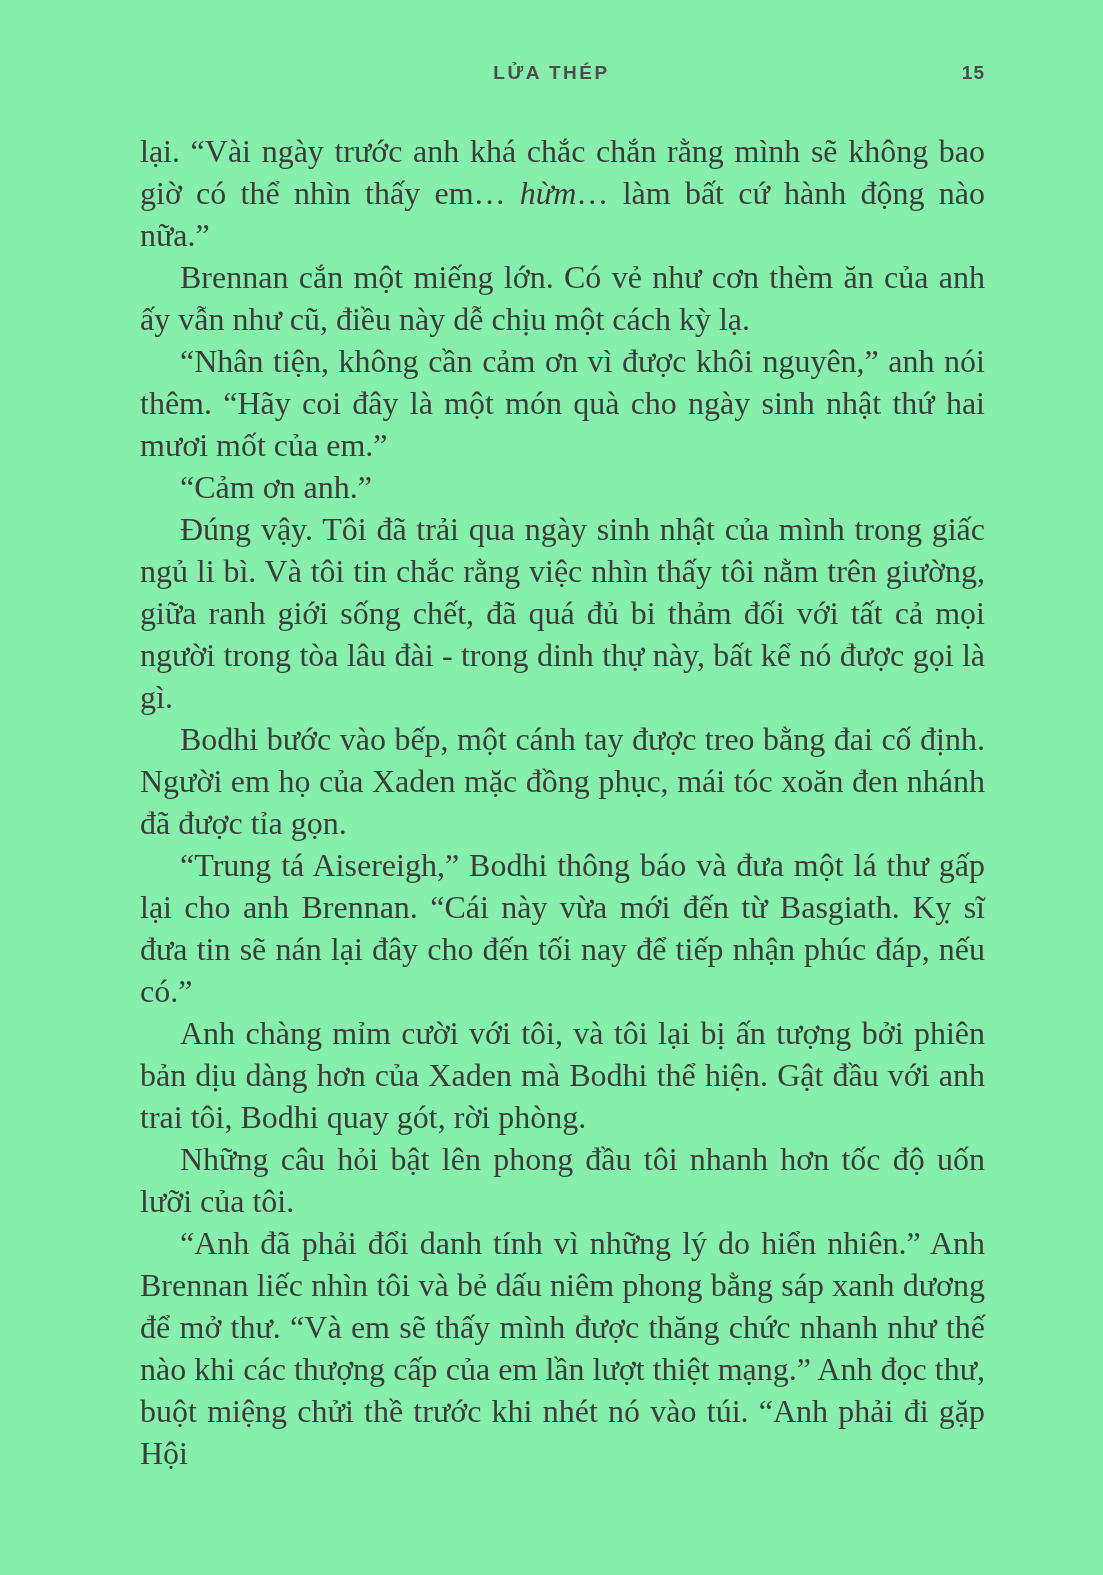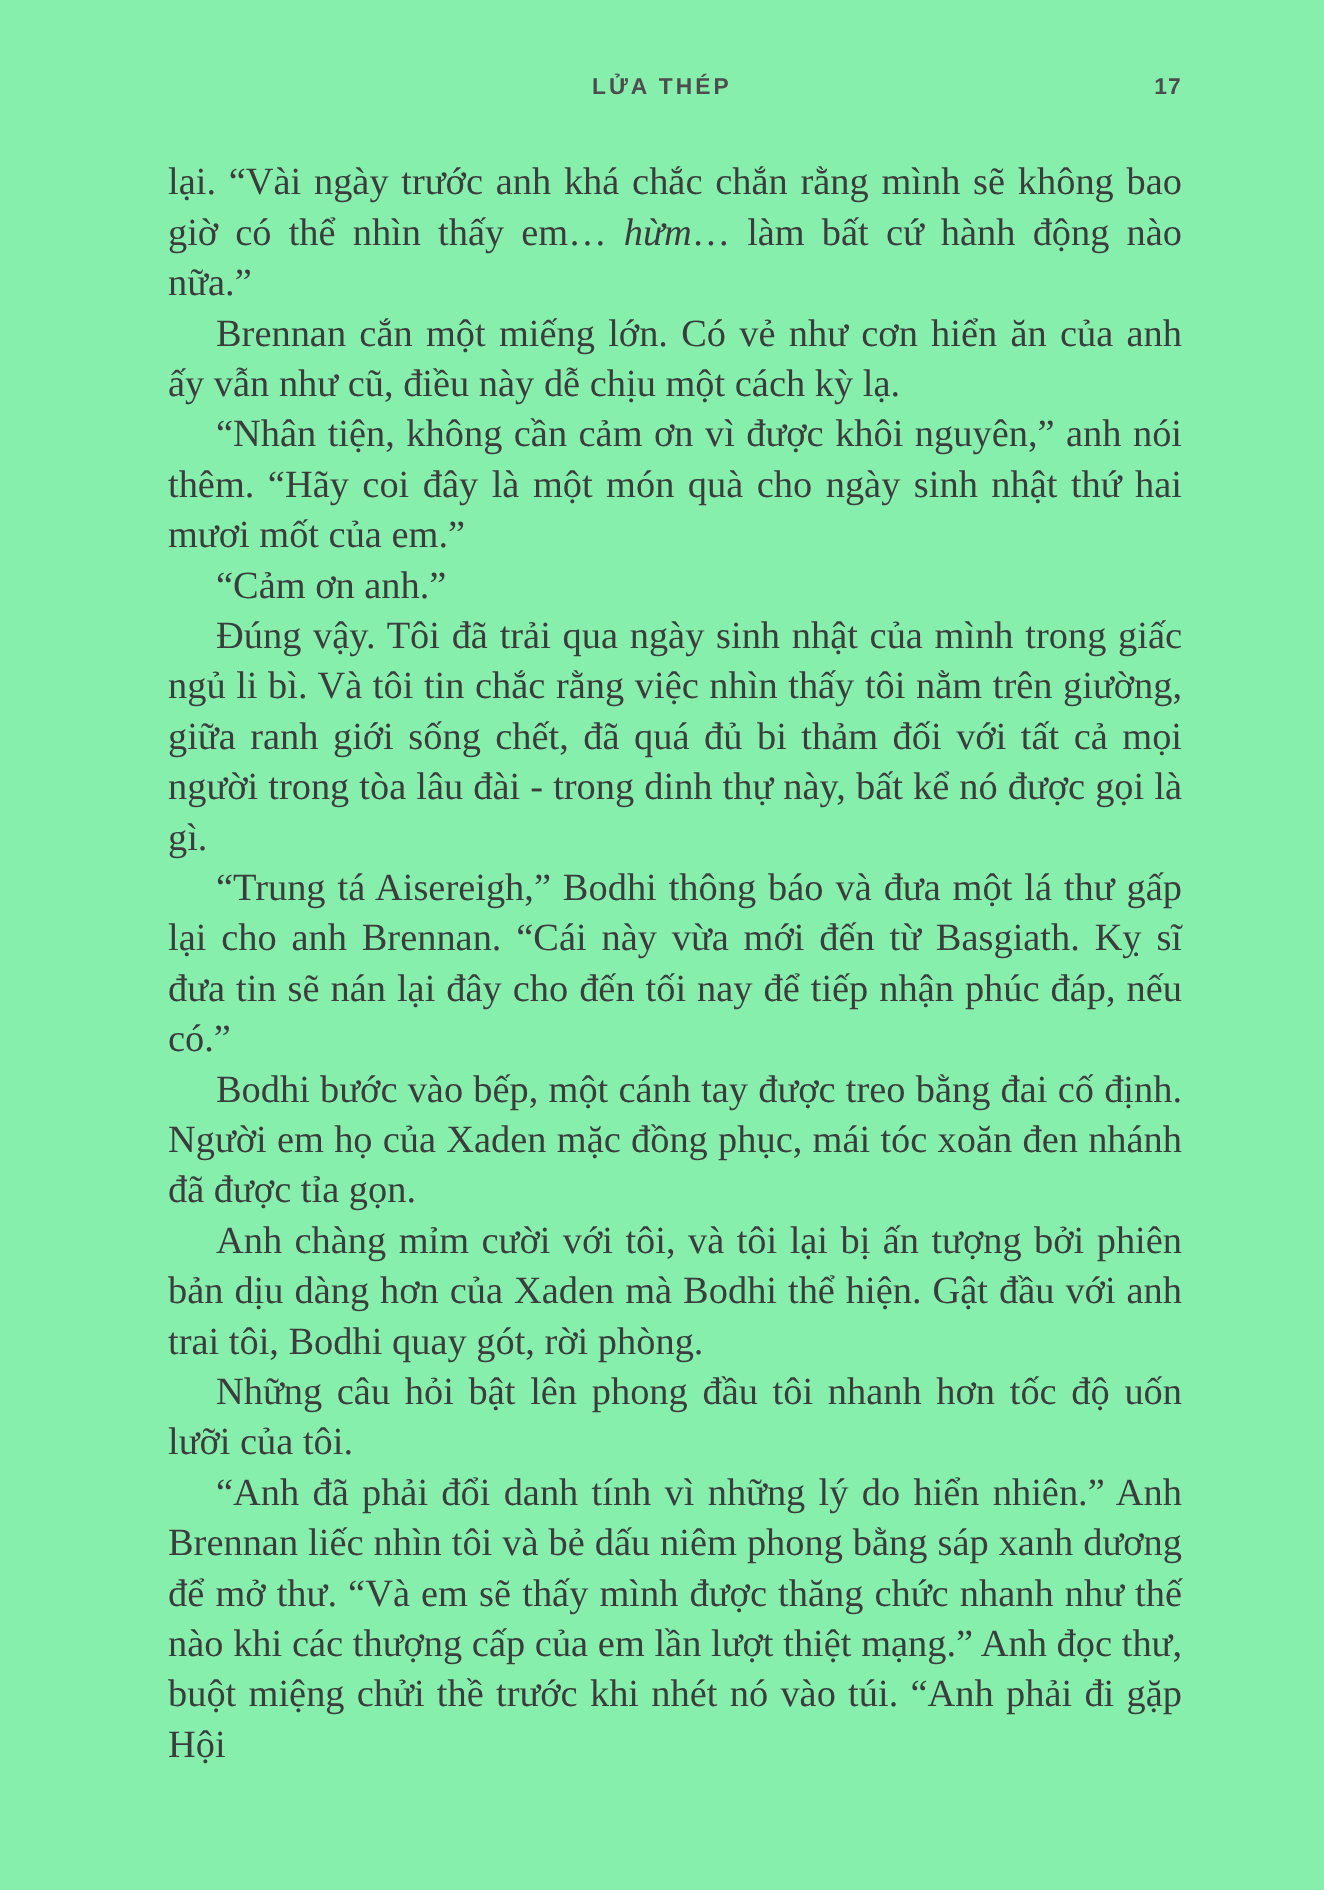--- a/index.html
+++ b/index.html
@@ -63,27 +63,27 @@
   .italic {
     font-style: italic;
   }
 </style>
 </head>
 <body>
 
 <div class="page">
   <header class="page-header">
     <span class="running-title">LỬA THÉP</span>
-    <span class="page-number">17</span>
+    <span class="page-number">15</span>
   </header>
   <main class="text-body">
       <p class=""><span>lại. “Vài ngày trước anh khá chắc chắn rằng mình sẽ không bao giờ có thể nhìn thấy em… </span><span class="italic">hừm</span><span>… làm bất cứ hành động nào nữa.”</span></p>
-      <p class="indent"><span>Brennan cắn một miếng lớn. Có vẻ như cơn hiển ăn của anh ấy vẫn như cũ, điều này dễ chịu một cách kỳ lạ.</span></p>
+      <p class="indent"><span>Brennan cắn một miếng lớn. Có vẻ như cơn thèm ăn của anh ấy vẫn như cũ, điều này dễ chịu một cách kỳ lạ.</span></p>
       <p class="indent"><span>“Nhân tiện, không cần cảm ơn vì được khôi nguyên,” anh nói thêm. “Hãy coi đây là một món quà cho ngày sinh nhật thứ hai mươi mốt của em.”</span></p>
       <p class="indent"><span>“Cảm ơn anh.”</span></p>
       <p class="indent"><span>Đúng vậy. Tôi đã trải qua ngày sinh nhật của mình trong giấc ngủ li bì. Và tôi tin chắc rằng việc nhìn thấy tôi nằm trên giường, giữa ranh giới sống chết, đã quá đủ bi thảm đối với tất cả mọi người trong tòa lâu đài - trong dinh thự này, bất kể nó được gọi là gì.</span></p>
+      <p class="indent"><span>Bodhi bước vào bếp, một cánh tay được treo bằng đai cố định. Người em họ của Xaden mặc đồng phục, mái tóc xoăn đen nhánh đã được tỉa gọn.</span></p>
       <p class="indent"><span>“Trung tá Aisereigh,” Bodhi thông báo và đưa một lá thư gấp lại cho anh Brennan. “Cái này vừa mới đến từ Basgiath. Kỵ sĩ đưa tin sẽ nán lại đây cho đến tối nay để tiếp nhận phúc đáp, nếu có.”</span></p>
-      <p class="indent"><span>Bodhi bước vào bếp, một cánh tay được treo bằng đai cố định. Người em họ của Xaden mặc đồng phục, mái tóc xoăn đen nhánh đã được tỉa gọn.</span></p>
       <p class="indent"><span>Anh chàng mỉm cười với tôi, và tôi lại bị ấn tượng bởi phiên bản dịu dàng hơn của Xaden mà Bodhi thể hiện. Gật đầu với anh trai tôi, Bodhi quay gót, rời phòng.</span></p>
       <p class="indent"><span>Những câu hỏi bật lên phong đầu tôi nhanh hơn tốc độ uốn lưỡi của tôi.</span></p>
       <p class="indent"><span>“Anh đã phải đổi danh tính vì những lý do hiển nhiên.” Anh Brennan liếc nhìn tôi và bẻ dấu niêm phong bằng sáp xanh dương để mở thư. “Và em sẽ thấy mình được thăng chức nhanh như thế nào khi các thượng cấp của em lần lượt thiệt mạng.” Anh đọc thư, buột miệng chửi thề trước khi nhét nó vào túi. “Anh phải đi gặp Hội</span></p>
     </main>
 </div>
 
 </body></html>

